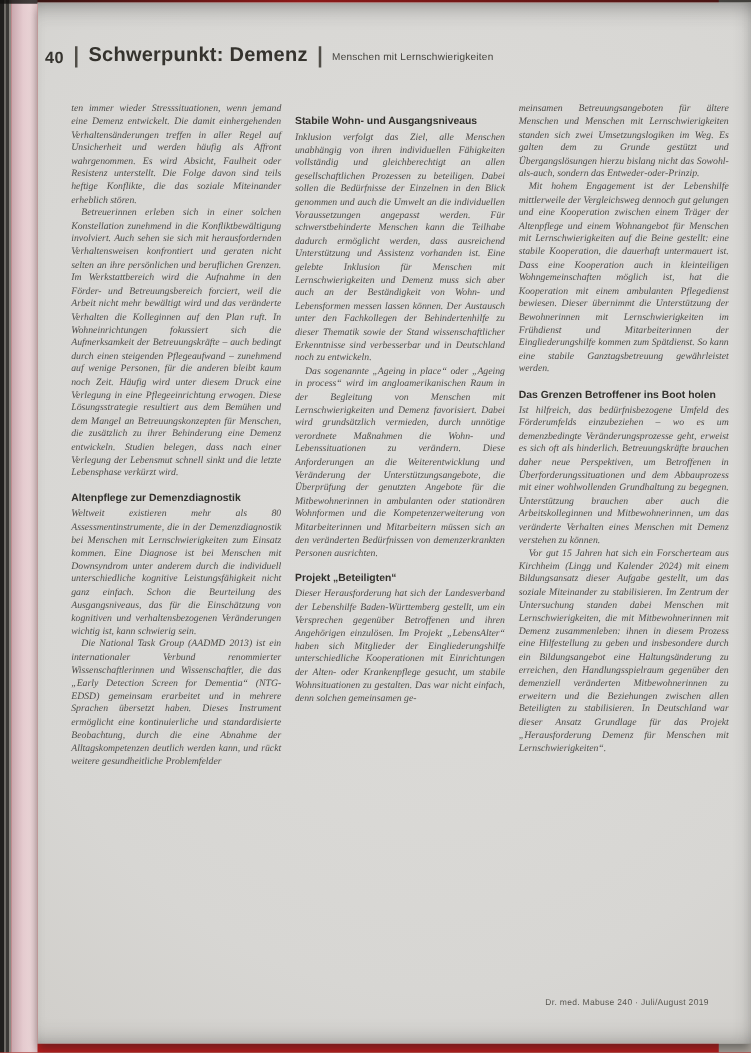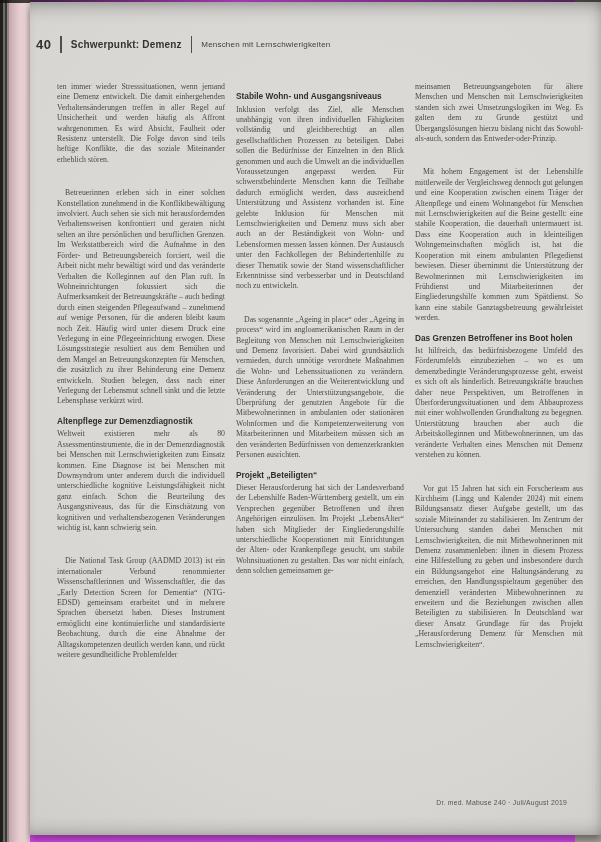--- a/index.html
+++ b/index.html
@@ -1,21 +1,21 @@
 <!DOCTYPE html>
 <html lang="de"><head>
 <meta charset="utf-8">
 <style>
   html,body{margin:0;padding:0;}
   body{
     width:601px;height:842px;overflow:hidden;
     background:#aaa59d;
     font-family:"Liberation Sans",sans-serif;
   }
-  .photo{position:relative;width:575px;height:842px;background:#d946ef;}
+  .photo{position:relative;width:575px;height:842px;background:#b91c1c;}
   
   .edge-dark{
     position:absolute;left:0;top:0;width:9px;height:842px;
     background:linear-gradient(90deg,#21201e 0 3px,#6e6b66 3px 5px,#3c3a37 5px 7px,#8d8983 7px 9px);
   }
   
   .edge-pink{
     position:absolute;left:9px;top:0;width:21px;height:842px;
     background:linear-gradient(90deg,#c7a6ac,#e5cbcf 45%,#e9d3d5 75%,#ddc3c6);
   }
@@ -33,35 +33,35 @@
       inset 0 -14px 16px -12px rgba(60,58,54,.35),
       0 5px 7px rgba(30,30,30,.45);
   }
   .pg-header{
     position:absolute;left:6px;top:34px;
     display:flex;align-items:center;color:#35332e;
     filter:blur(.25px);
   }
   .pagenum{font-size:13px;font-weight:bold;letter-spacing:.4px;}
   .vrule{width:1.5px;height:17px;background:#514e48;margin:0 9px;}
-  .section-title{font-size:10px;font-weight:bold;letter-spacing:.2px;}
+  .section-title{font-size:16px;font-weight:bold;letter-spacing:.2px;}
   .topic-title{font-size:8px;font-weight:normal;color:#403e39;letter-spacing:.2px;}
   .columns{
     position:absolute;left:27px;top:80px;width:527px;
     display:flex;gap:11px;
     filter:blur(.32px) contrast(.96);
   }
   .col{width:168px;}
   .para{
     font-family:"Liberation Serif",serif;
     font-size:7.8px;line-height:10.4px;
     text-align:justify;hyphens:auto;
-    color:#4a4845;margin:0;
+    color:#4a4845;margin:0;font-style:italic;
   }
-  .para.indent{text-indent:8px;margin-top:23px;}
+  .para.indent{text-indent:8px;}
   .subhead{
     font-family:"Liberation Sans",sans-serif;
     font-size:8.3px;line-height:10.5px;font-weight:bold;
     color:#2f2d29;margin:9px 0 3px 0;
   }
   .pg-footer{
     position:absolute;right:34px;top:797px;
     font-size:6.8px;color:#57554f;letter-spacing:.25px;
     filter:blur(.25px);
   }

